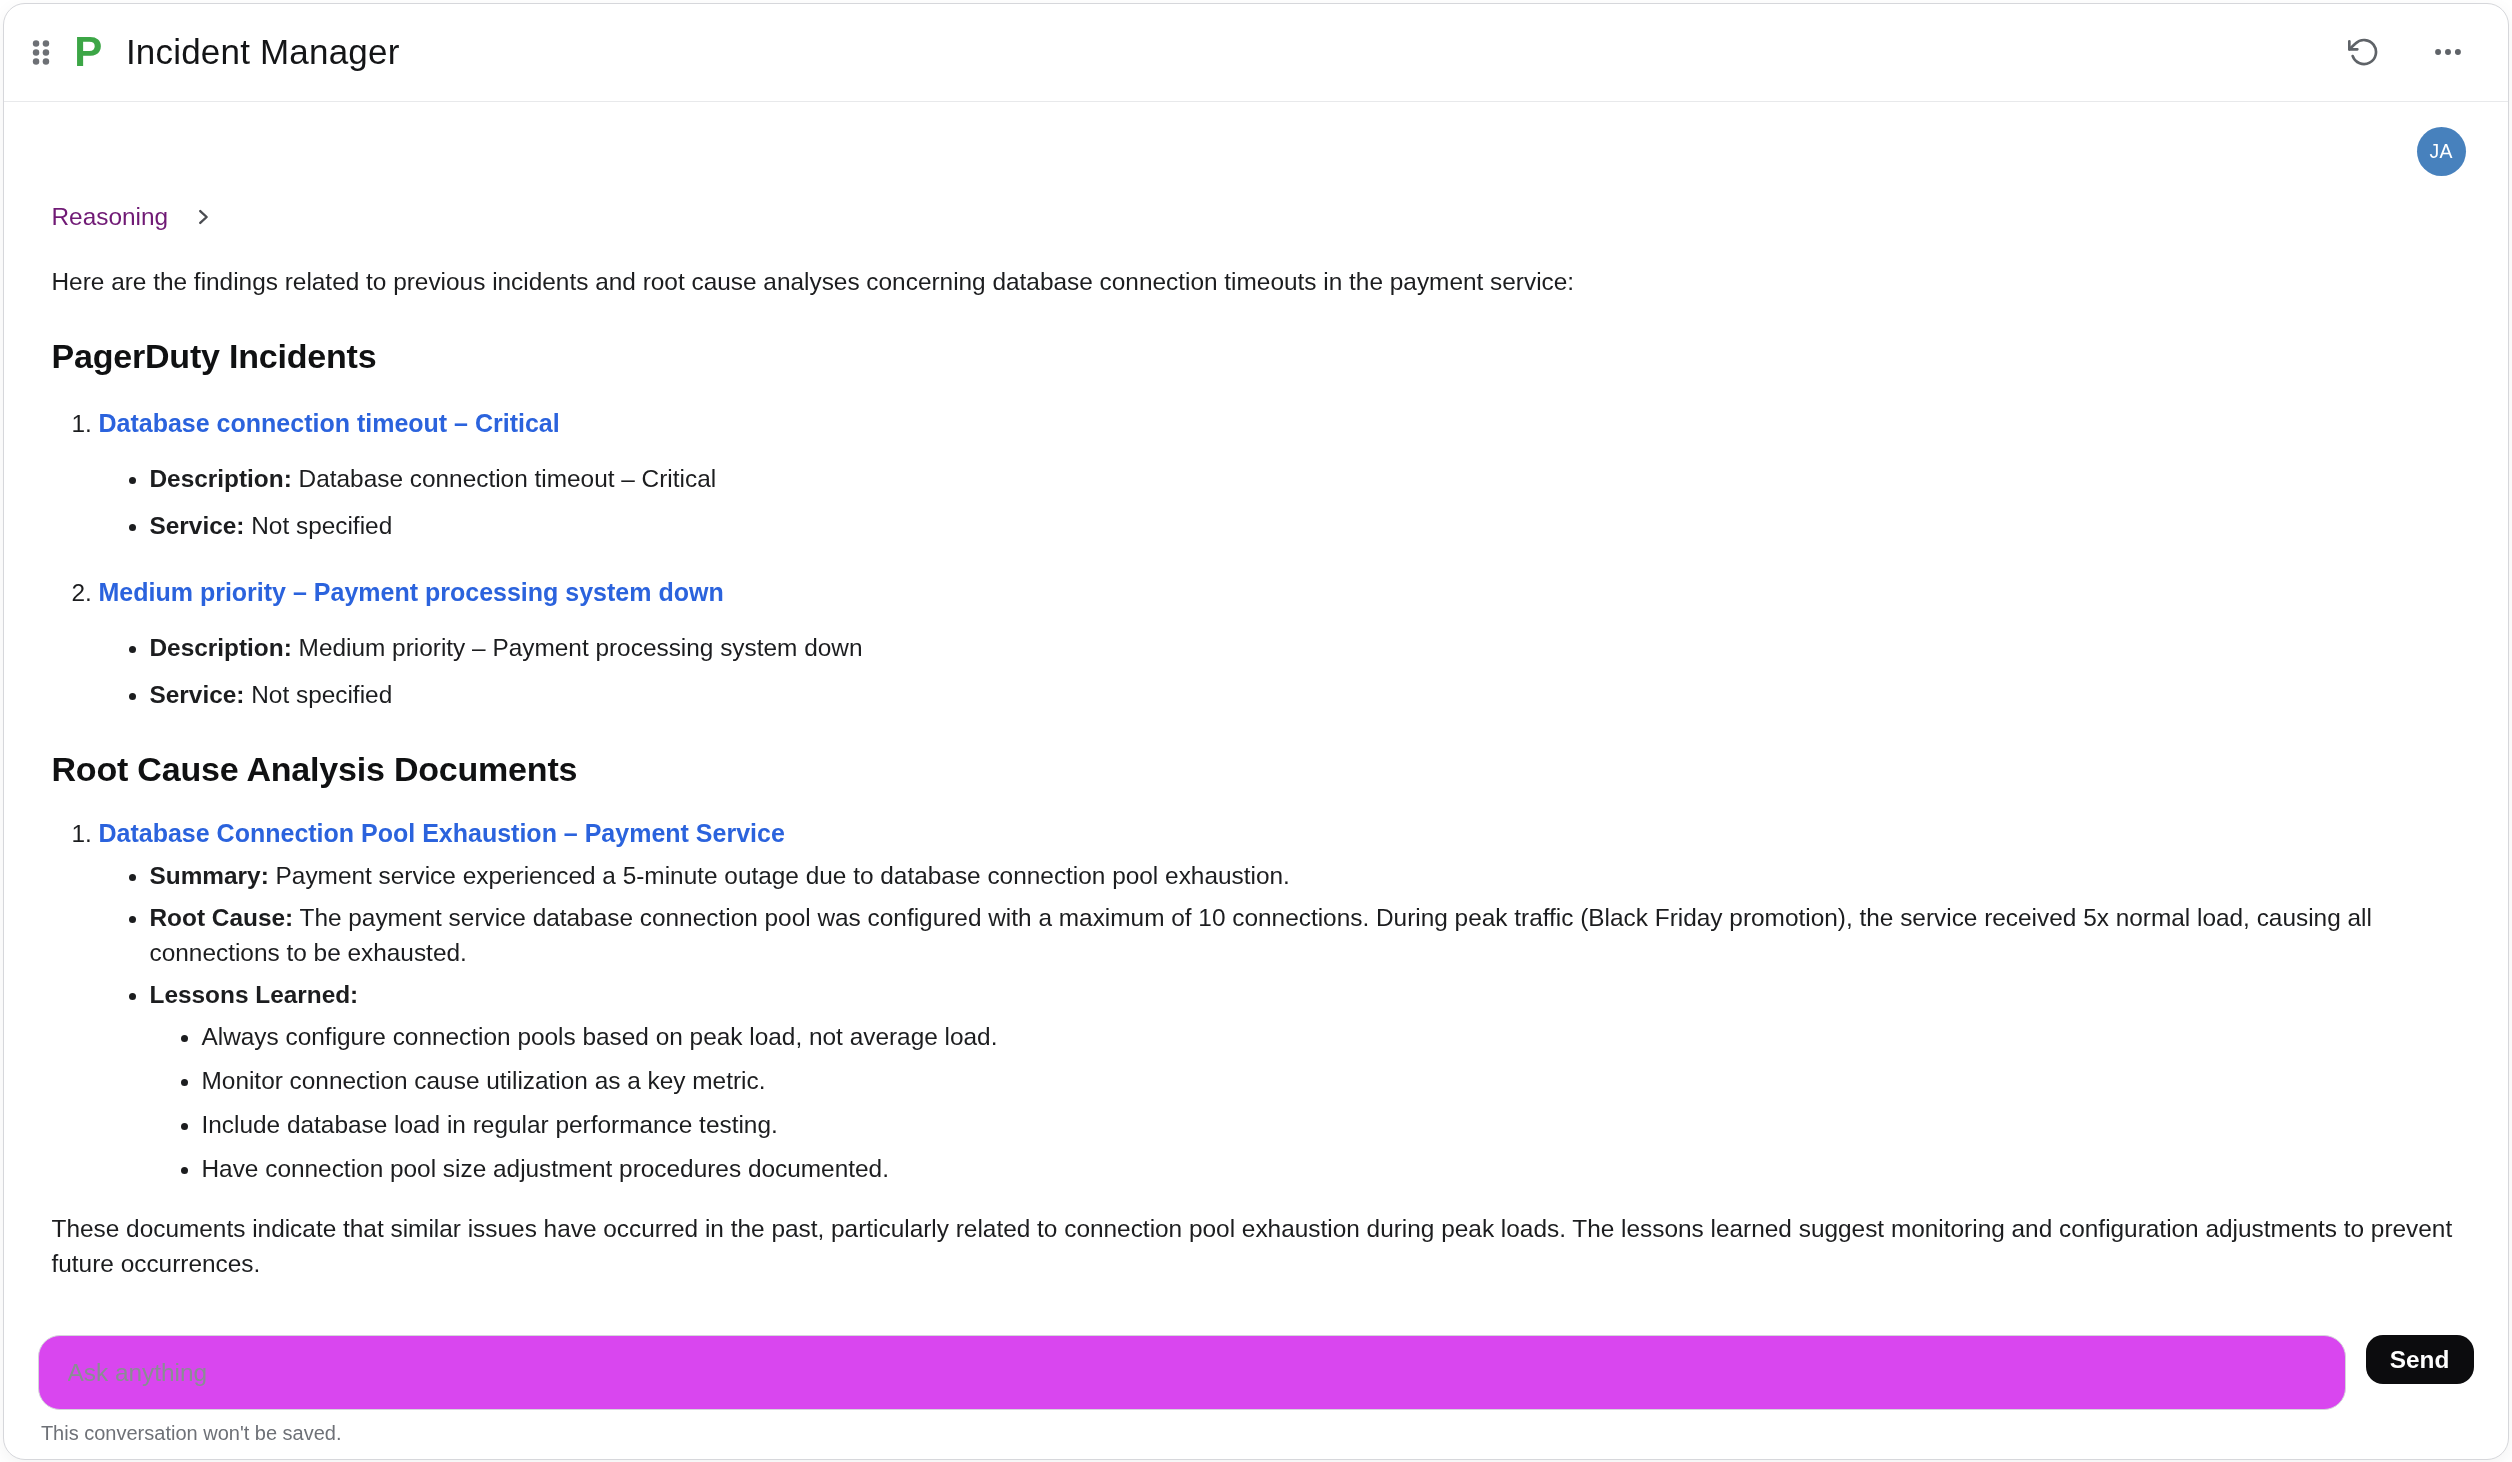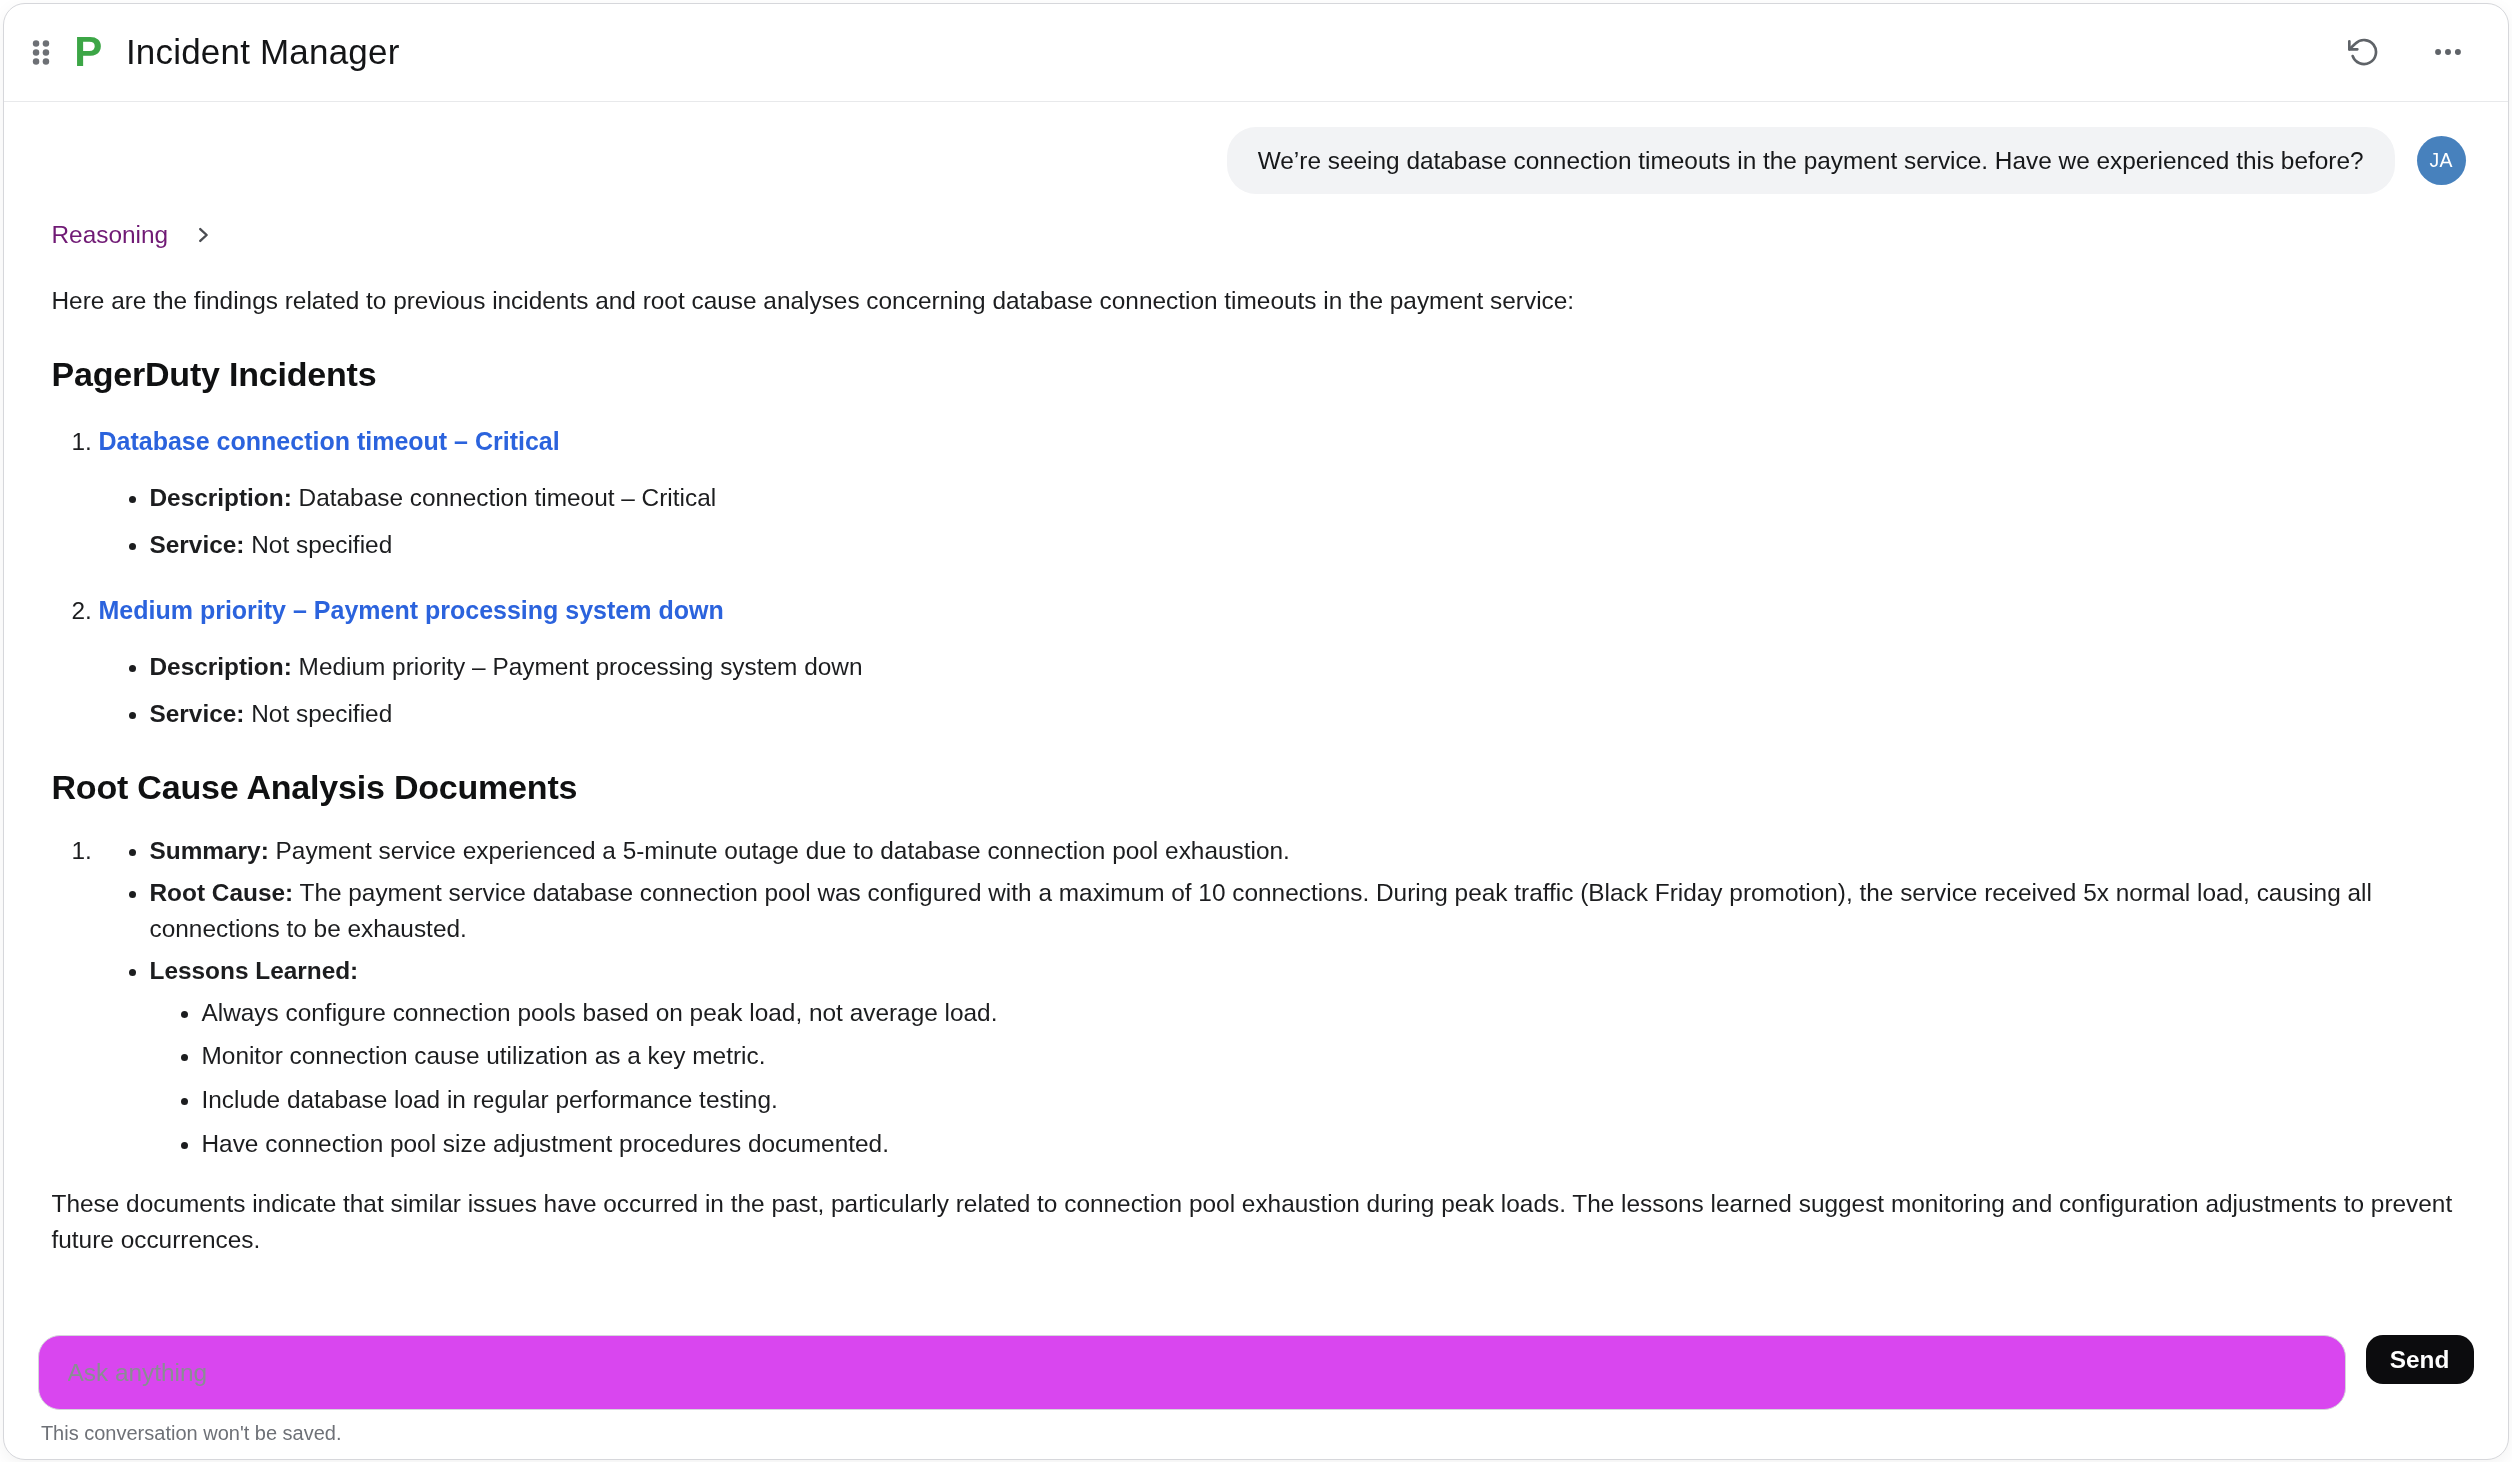--- a/index.html
+++ b/index.html
@@ -146,21 +146,20 @@
             <circle cx="12" cy="12" r="2.1"></circle>
             <circle cx="19" cy="12" r="2.1"></circle>
         </svg>
       </button>
     </div>
   </header>
 
   <main class="chat">
 
     <div class="msg-row">
-      <div class="bubble">We’re seeing database connection timeouts in the payment service. Have we experienced this before?</div>
       <div class="avatar" style="background:#4781BD">JA</div>
     </div>
 
     <div>
 
       <button class="reasoning">
         <span>Reasoning</span>
         <svg width="22" height="22" viewBox="0 0 24 24" fill="none" stroke="#4b4d52" stroke-width="2.6" stroke-linecap="round" stroke-linejoin="round">
           <polyline points="9 5.5 16 12 9 18.5"></polyline>
         </svg>
@@ -184,20 +183,21 @@
             <li><strong>Description:</strong> <span>Medium priority – Payment processing system down</span></li>
             <li><strong>Service:</strong> <span>Not specified</span></li>
           </ul>
         </li>
       </ol>
 
       <h2 class="section-heading">Root Cause Analysis Documents</h2>
 
       <ol class="doc-list tight">
         <li>
+          <a class="doc-link" href="#" style="color:#2B63DD">Database Connection Pool Exhaustion – Payment Service</a>
           <ul class="details">
             <li><strong>Summary:</strong> <span>Payment service experienced a 5-minute outage due to database connection pool exhaustion.</span></li>
             <li><strong>Root Cause:</strong> <span>The payment service database connection pool was configured with a maximum of 10 connections. During peak traffic (Black Friday promotion), the service received 5x normal load, causing all connections to be exhausted.</span></li>
             <li>
               <strong>Lessons Learned:</strong>
               <ul class="lessons">
                 <li>Always configure connection pools based on peak load, not average load.</li>
                 <li>Monitor connection cause utilization as a key metric.</li>
                 <li>Include database load in regular performance testing.</li>
                 <li>Have connection pool size adjustment procedures documented.</li>

